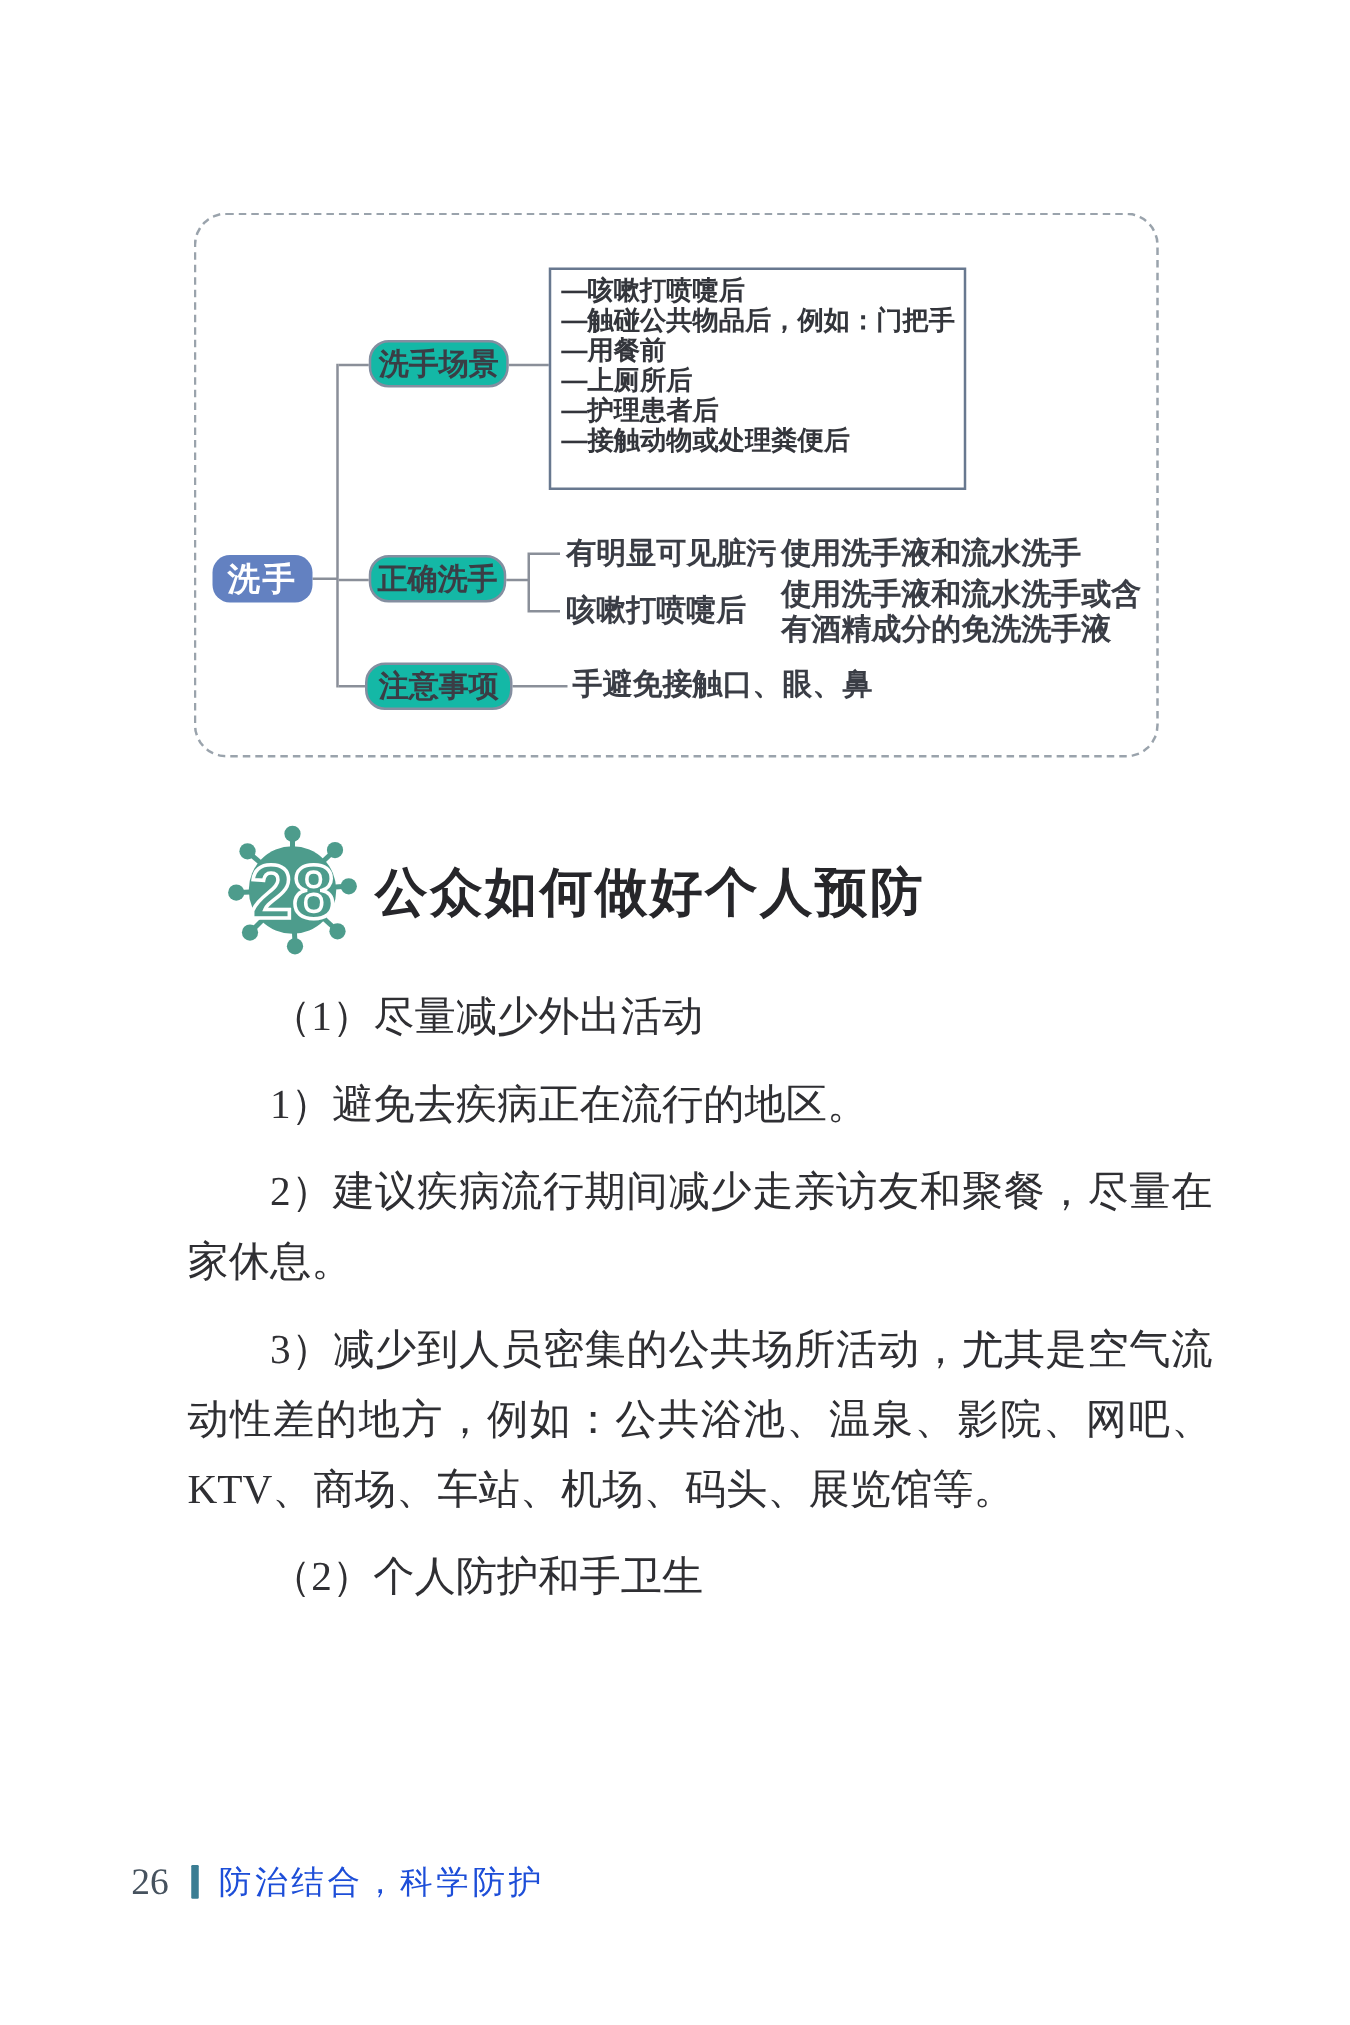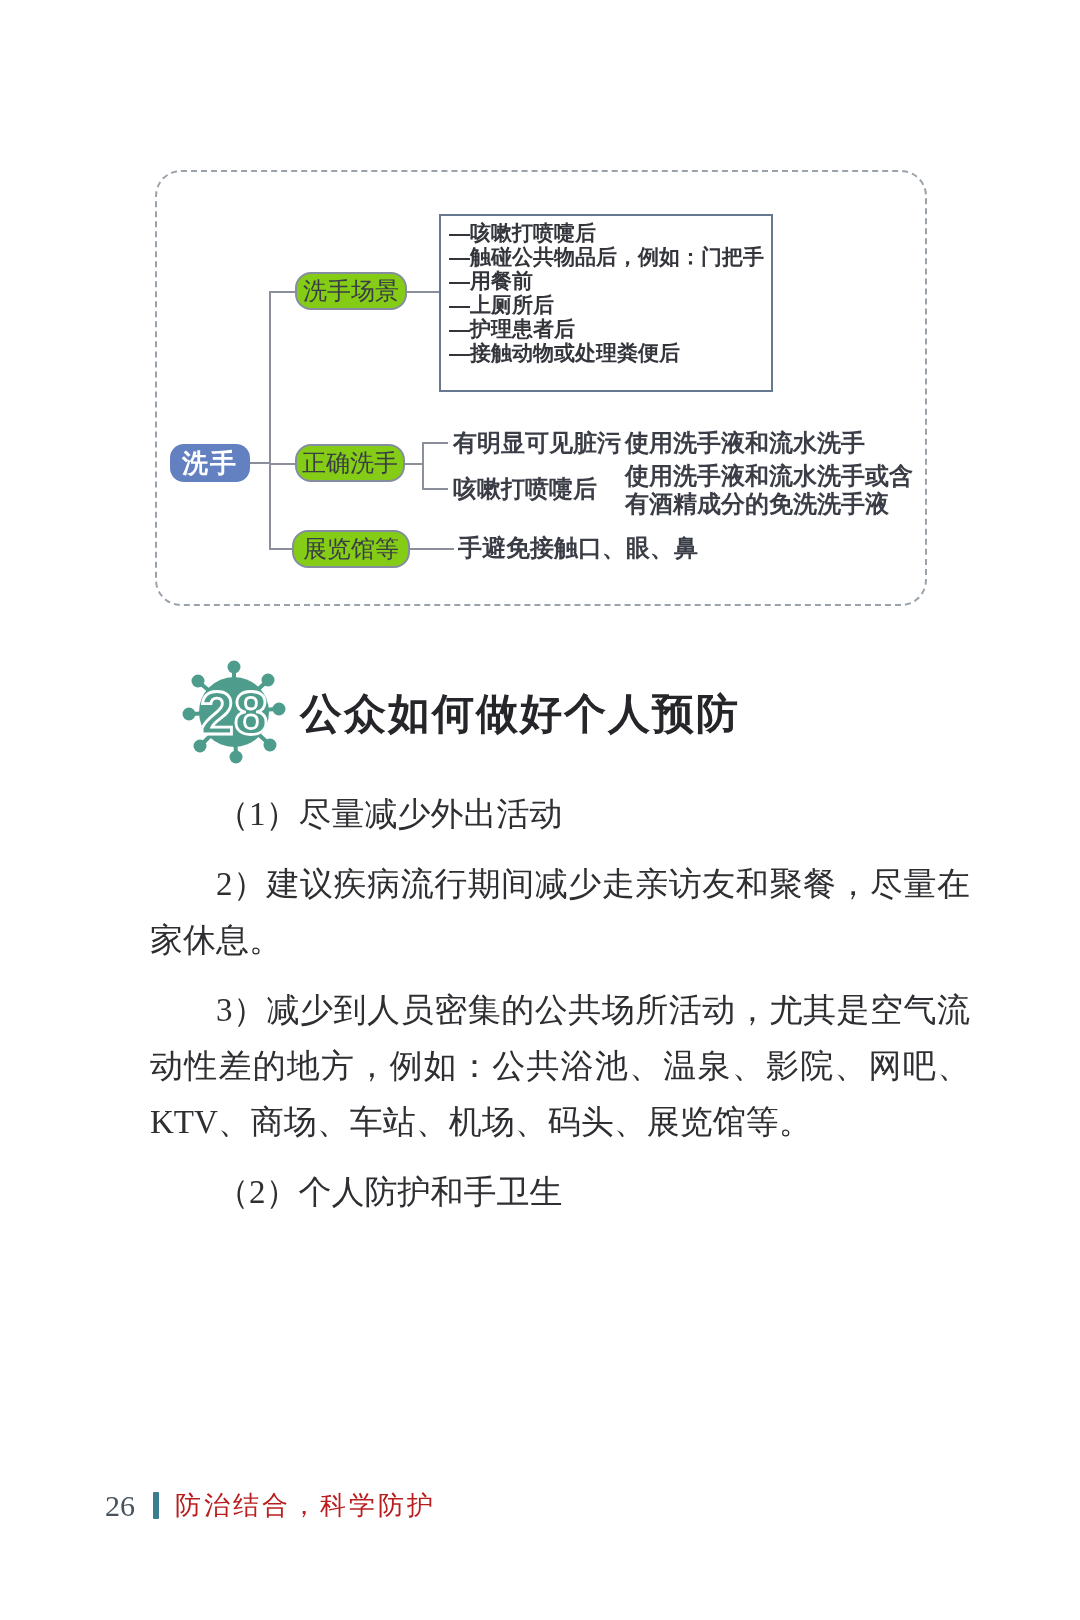--- a/index.html
+++ b/index.html
@@ -18,24 +18,24 @@
     position: absolute;
     left: 155px; top: 170px;
     width: 772px; height: 436px;
     border: 2px dashed #9aa3ac;
     border-radius: 26px;
   }
   .mm-line { position: absolute; background: #8a8f99; }
   .mm-node {
     position: absolute;
     display: flex; align-items: center; justify-content: center;
-    background: #84cc16;
+    background: #14b8a6;
     border: 2px solid #848ea0;
     border-radius: 16px;
-    font-size: 24px; font-weight: 400; color: #3a3d45;
+    font-size: 24px; font-weight: 700; color: #3a3d45;
     white-space: nowrap;
   }
   .mm-root {
     position: absolute;
     display: flex; align-items: center; justify-content: center;
     border-radius: 10px;
     font-size: 26px; font-weight: 600; color: #ffffff;
     letter-spacing: 2px;
   }
   .mm-box {
@@ -97,21 +97,21 @@
     font-family: "Liberation Serif", "DejaVu Serif", serif;
     font-size: 30px; color: #46525e;
   }
   .footer-bar {
     width: 6px; height: 27px;
     background: #3a7d93;
     margin: 0 16px 0 18px;
     border-radius: 1px;
   }
   .footer-text {
-    font-size: 26px; color: #b91c1c; letter-spacing: 3px;
+    font-size: 26px; color: #1d4ed8; letter-spacing: 3px;
     font-weight: 500;
   }
 </style>
 </head>
 <body>
 
 <div class="page">
 
   <div class="mindmap">
 
@@ -151,21 +151,21 @@
     <div class="mm-text" style="left:296px; top:258px;">有明显可见脏污</div>
     <div class="mm-text" style="left:468px; top:258px;">使用洗手液和流水洗手</div>
 
     <div class="mm-text" style="left:296px; top:304px;">咳嗽打喷嚏后</div>
     <div class="mm-text mm-text2" style="left:468px; top:290px;">
       <div>使用洗手液和流水洗手或含</div>
       <div>有酒精成分的免洗洗手液</div>
     </div>
 
     <div class="mm-node" style="left:135px; top:358px; width:118px; height:38px;">
-      <span>展览馆等</span>
+      <span>注意事项</span>
     </div>
     <div class="mm-text" style="left:301px; top:363px;">手避免接触口、眼、鼻</div>
   </div>
 
   <div class="section-header">
     <div class="virus-wrap">
       <svg width="112" height="112" viewBox="0 0 112 112" aria-hidden="true">
         <g stroke="#4d9c8c" stroke-width="4" fill="#4d9c8c">
           <line x1="56" y1="56" x2="56" y2="13"></line>
             <circle cx="56" cy="11" r="6.5" stroke="none"></circle>
@@ -186,20 +186,21 @@
         </g>
         <circle cx="56" cy="56" r="35" fill="#4d9c8c"></circle>
       </svg>
       <div class="virus-num">28</div>
     </div>
     <div class="section-title">公众如何做好个人预防</div>
   </div>
 
   <div class="body-text">
     <p>（1）尽量减少外出活动</p>
+    <p>1）避免去疾病正在流行的地区。</p>
     <p>2）建议疾病流行期间减少走亲访友和聚餐，尽量在家休息。</p>
     <p>3）减少到人员密集的公共场所活动，尤其是空气流动性差的地方，例如：公共浴池、温泉、影院、网吧、KTV、商场、车站、机场、码头、展览馆等。</p>
     <p>（2）个人防护和手卫生</p>
   </div>
 
   <div class="footer">
     <span class="footer-num">26</span>
     <span class="footer-bar"></span>
     <span class="footer-text">防治结合，科学防护</span>
   </div>

